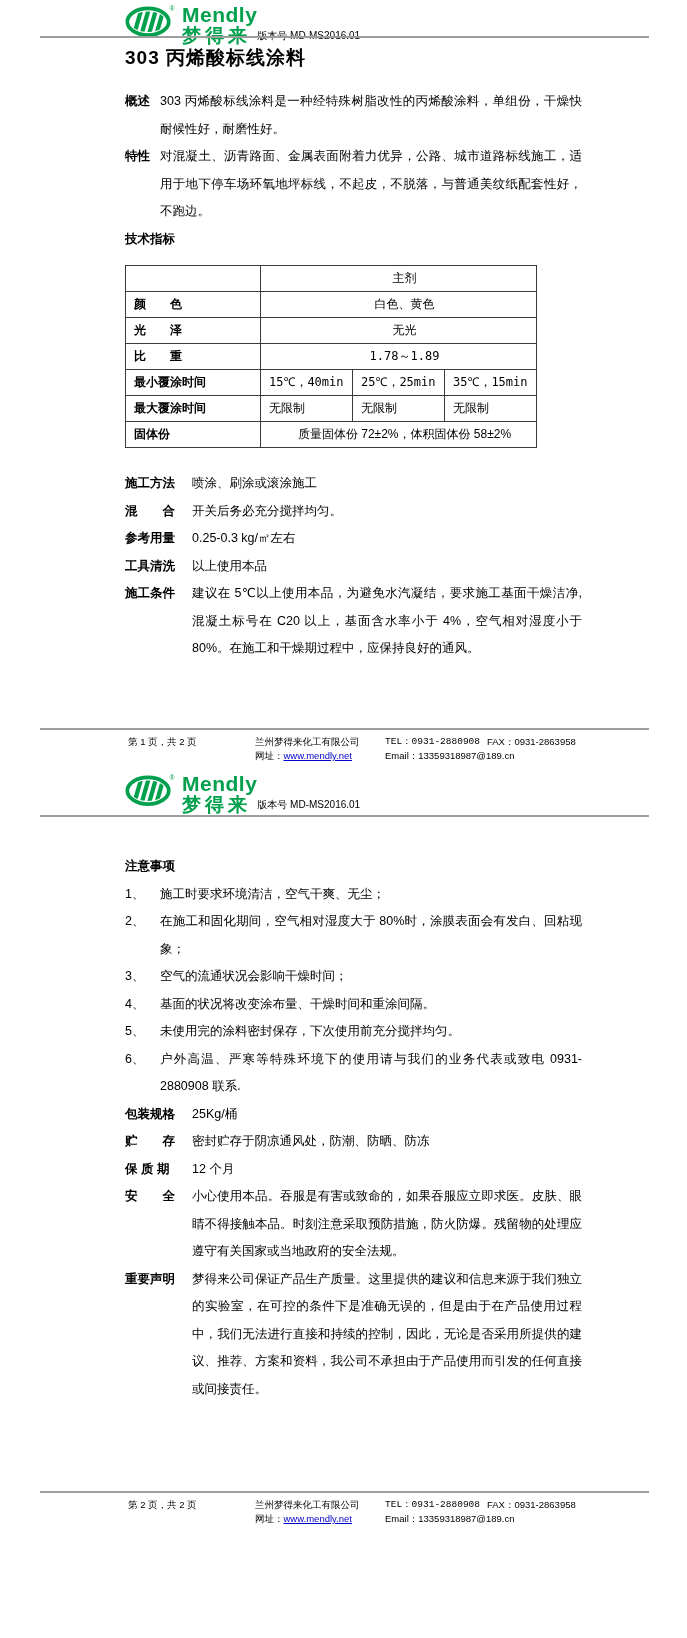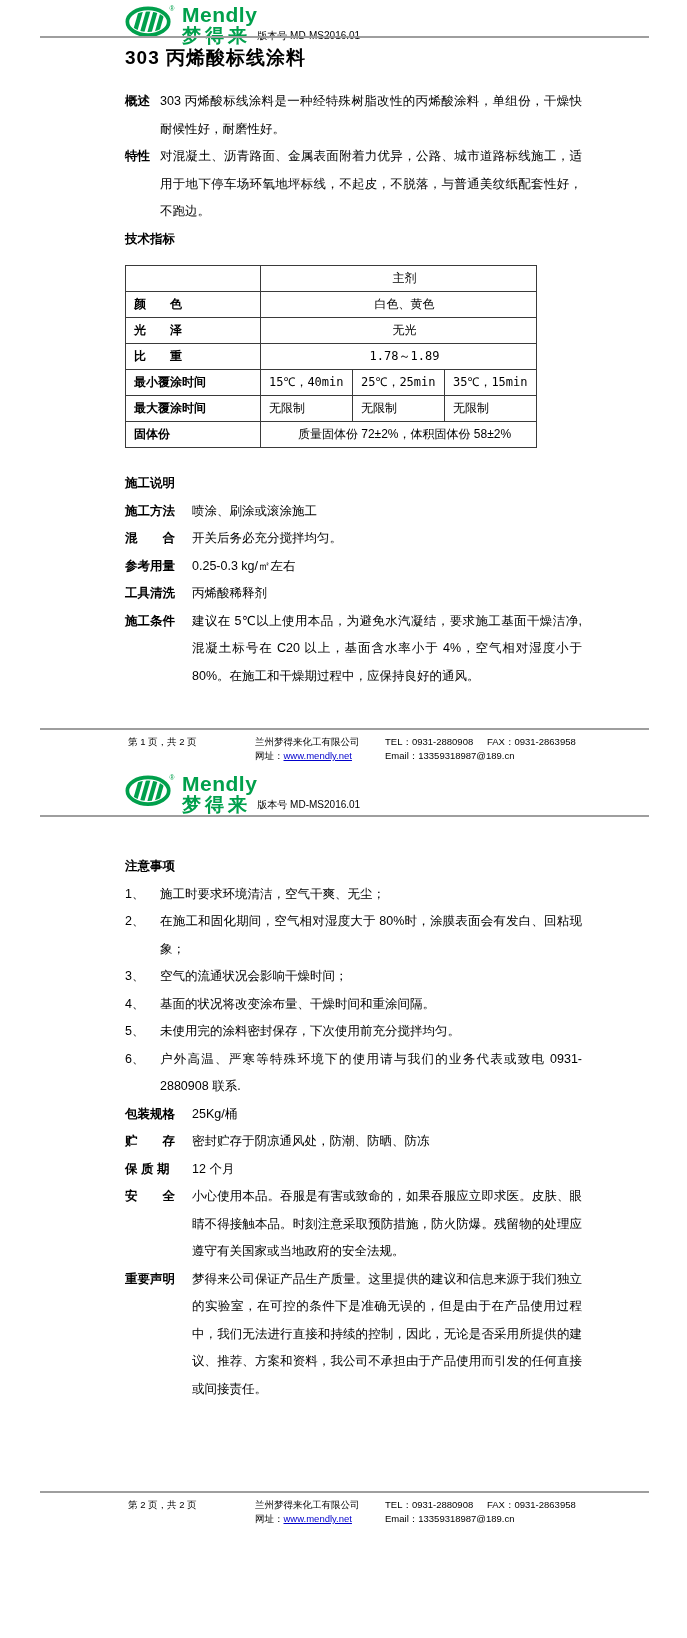--- a/index.html
+++ b/index.html
@@ -44,21 +44,21 @@
   table.spec td { border:1px solid #3a3a3a; font-size:12px; line-height:15px; padding:5px 8px; vertical-align:middle; }
   table.spec .c1 { width:135px; font-weight:bold; white-space:pre; }
   table.spec .ctr { text-align:center;padding-left:20px; }
   .mono { font-family:"DejaVu Sans Mono","Liberation Mono",monospace; } .gap16 { height:16px; }
 
   
   .pfooter { position:absolute; left:40px; right:38px; top:728px; border-top:2px solid var(--rule); font-size:9.5px; line-height:14px; }
   .fl1 { display:flex; padding-top:5px; white-space:nowrap; }
   .f-page { margin-left:88px; width:127px; }
   .f-co { width:130px; }
-  .f-tel { width:102px; }
+  .f-tel { width:102px;font-family:Liberation Mono, monospace; }
   .fl2 { display:flex; padding-left:215px; white-space:nowrap; }
   .f-site { width:130px; }
   .link { color:var(--link); text-decoration:underline; cursor:pointer; }
 </style>
 </head>
 <body>
 
 <div class="page p1">
 
   <div class="hdr">
@@ -134,37 +134,36 @@
         <td>无限制</td>
       </tr>
       <tr>
         <td class="c1">固体份</td>
         <td colspan="3" class="ctr">质量固体份 72±2%，体积固体份 58±2%</td>
       </tr>
     </tbody>
       </table>
 
     <div class="gap16"></div>
-    <div class="h2">施工说明</div>
 
     <div class="irow">
       <span class="ilbl">施工方法</span>
       <span class="txt">喷涂、刷涂或滚涂施工</span>
     </div>
     <div class="irow">
       <span class="ilbl">混　　合</span>
       <span class="txt">开关后务必充分搅拌均匀。</span>
     </div>
     <div class="irow">
       <span class="ilbl">参考用量</span>
       <span class="txt">0.25-0.3 kg/㎡左右</span>
     </div>
     <div class="irow">
       <span class="ilbl">工具清洗</span>
-      <span class="txt">丙烯酸稀释剂</span>
+      <span class="txt">以上使用本品</span>
     </div>
     <div class="irow">
       <span class="ilbl">施工条件</span>
       <span class="txt">建议在 5℃以上使用本品，为避免水汽凝结，要求施工基面干燥洁净,混凝土标号在 C20 以上，基面含水率小于 4%，空气相对湿度小于 80%。在施工和干燥期过程中，应保持良好的通风。</span>
     </div>
   </div>
 
   <div class="pfooter">
     <div class="fl1">
       <span class="f-page">第 1 页，共 2 页</span>

